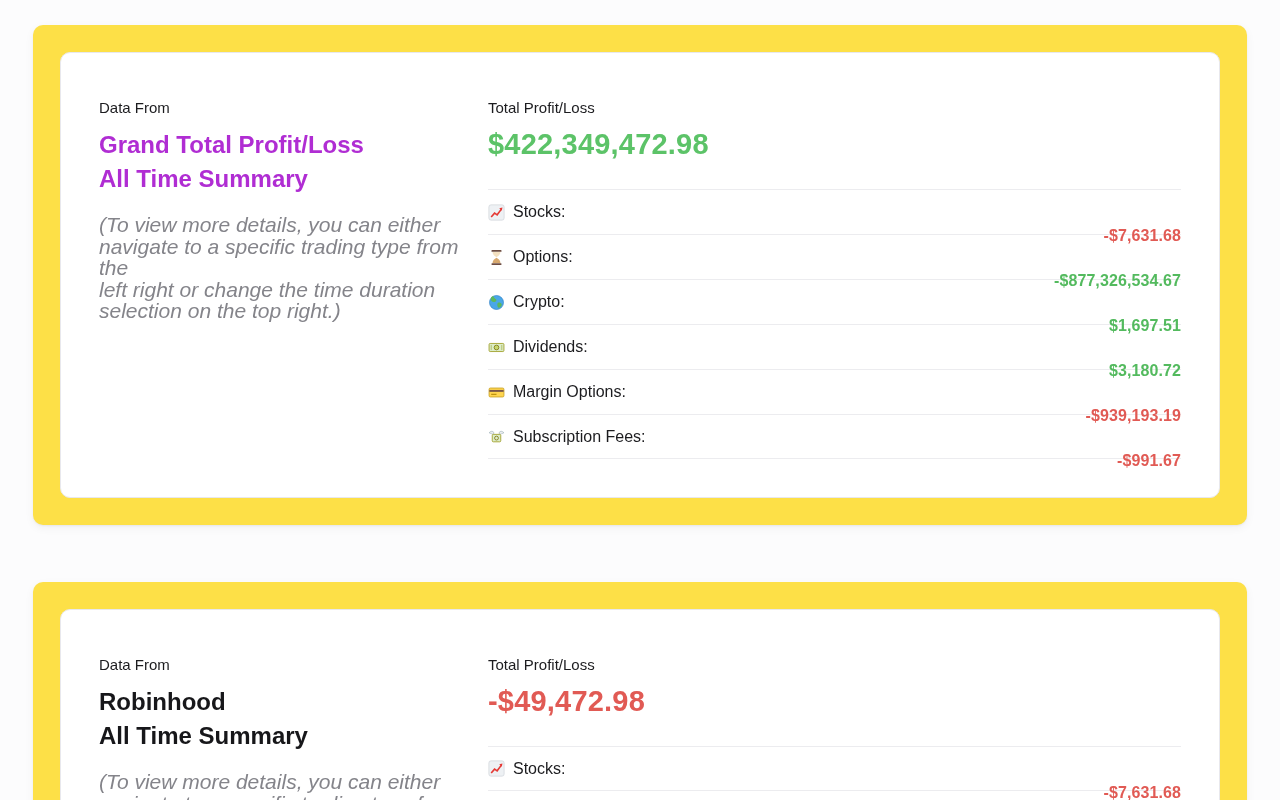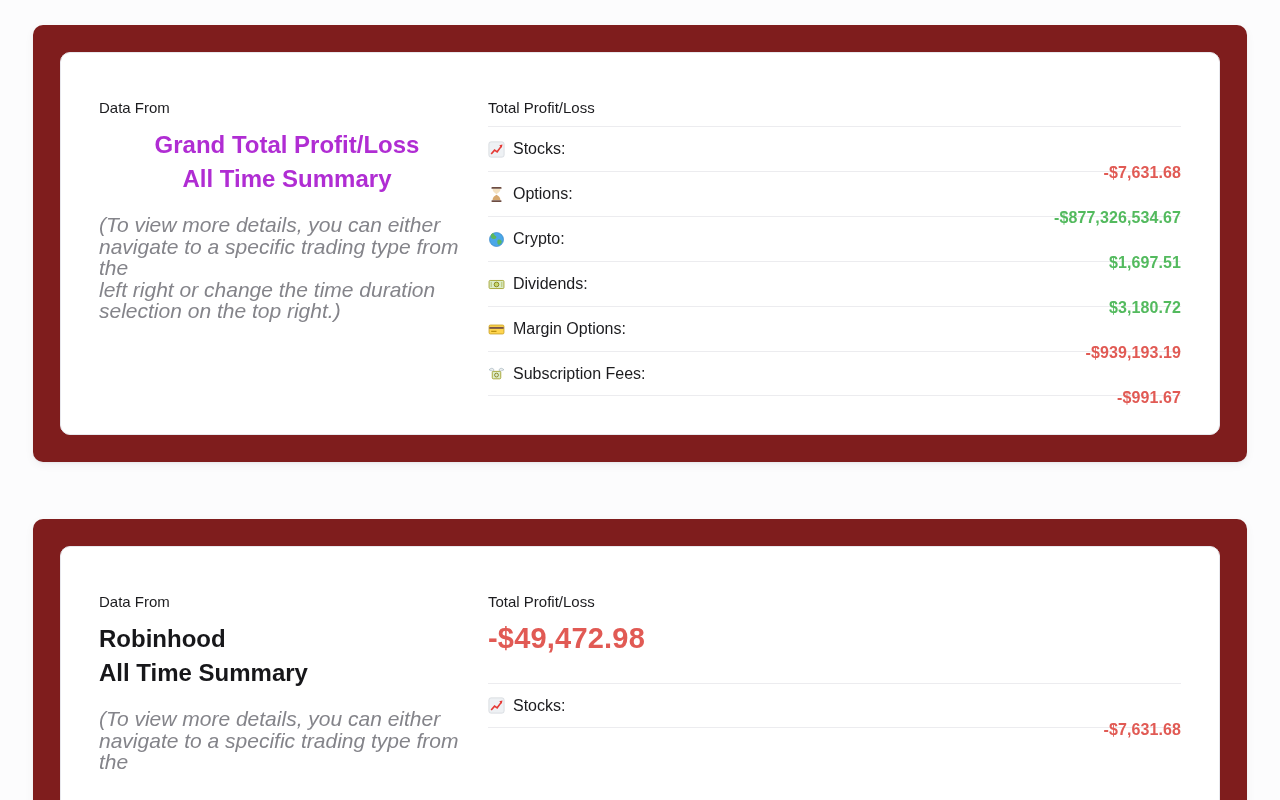--- a/index.html
+++ b/index.html
@@ -16,21 +16,21 @@
   *{box-sizing:border-box;}
   html,body{margin:0;padding:0;}
   body{
     width:1280px;height:800px;overflow:hidden;
     background:#fcfcfd;
     font-family:"Liberation Sans", sans-serif;
     color:var(--ink);
   }
   .section{
     margin:0 33px;
-    background:#7f1d1d;
+    background:#fde047;
     border-radius:10px;
     box-shadow:0 1px 2px rgba(16,24,40,.05), 0 3px 10px rgba(16,24,40,.05);
     padding:27px;
   }
   .section.first{margin-top:25px;}
   .section.second{margin-top:57px;}
   .card{
     background:#ffffff;
     border:1px solid var(--card-border);
     border-radius:10px;
@@ -40,21 +40,21 @@
     column-gap:13px;
   }
   .data-from{
     font-size:15px;line-height:21px;color:var(--ink-soft);
     margin:0 0 10px 0;
   }
   .card-title{
     font-size:24px;line-height:34px;font-weight:700;
     margin:0 0 18px 0;
   }
-  .title-purple{color:var(--purple);text-align:center;}
+  .title-purple{color:var(--purple);}
   .title-dark{color:var(--ink);}
   .card-note{
     font-style:italic;color:var(--note);
     font-size:21px;line-height:21.5px;
   }
   .total-label{
     font-size:15px;line-height:21px;color:var(--ink-soft);
     margin:0 0 8px 0;
   }
   .total-value{
@@ -95,20 +95,21 @@
       <div class="card-note">
         <div>(To view more details, you can either</div>
         <div>navigate to a specific trading type from the</div>
         <div>left right or change the time duration</div>
         <div>selection on the top right.)</div>
       </div>
     </div>
 
     <div class="right-col">
       <p class="total-label">Total Profit/Loss</p>
+      <p class="total-value trend-positive">$422,349,472.98</p>
 
       <div class="rows">
 
         <div class="row">
           <span class="row-label">
             <span class="icon">
               <svg viewBox="0 0 16 16">
                   <rect x="0.8" y="0.8" width="14.4" height="14.4" rx="2" fill="#eef1f4" stroke="#ccd2d8" stroke-width="0.6"></rect>
                   <path d="M3 12.3 L6.2 8.6 L8.6 10.2 L12.6 4.8" stroke="#e53935" stroke-width="1.5" fill="none"></path>
                   <path d="M10.6 4 L13.6 3.4 L13 6.4 Z" fill="#e53935"></path>

